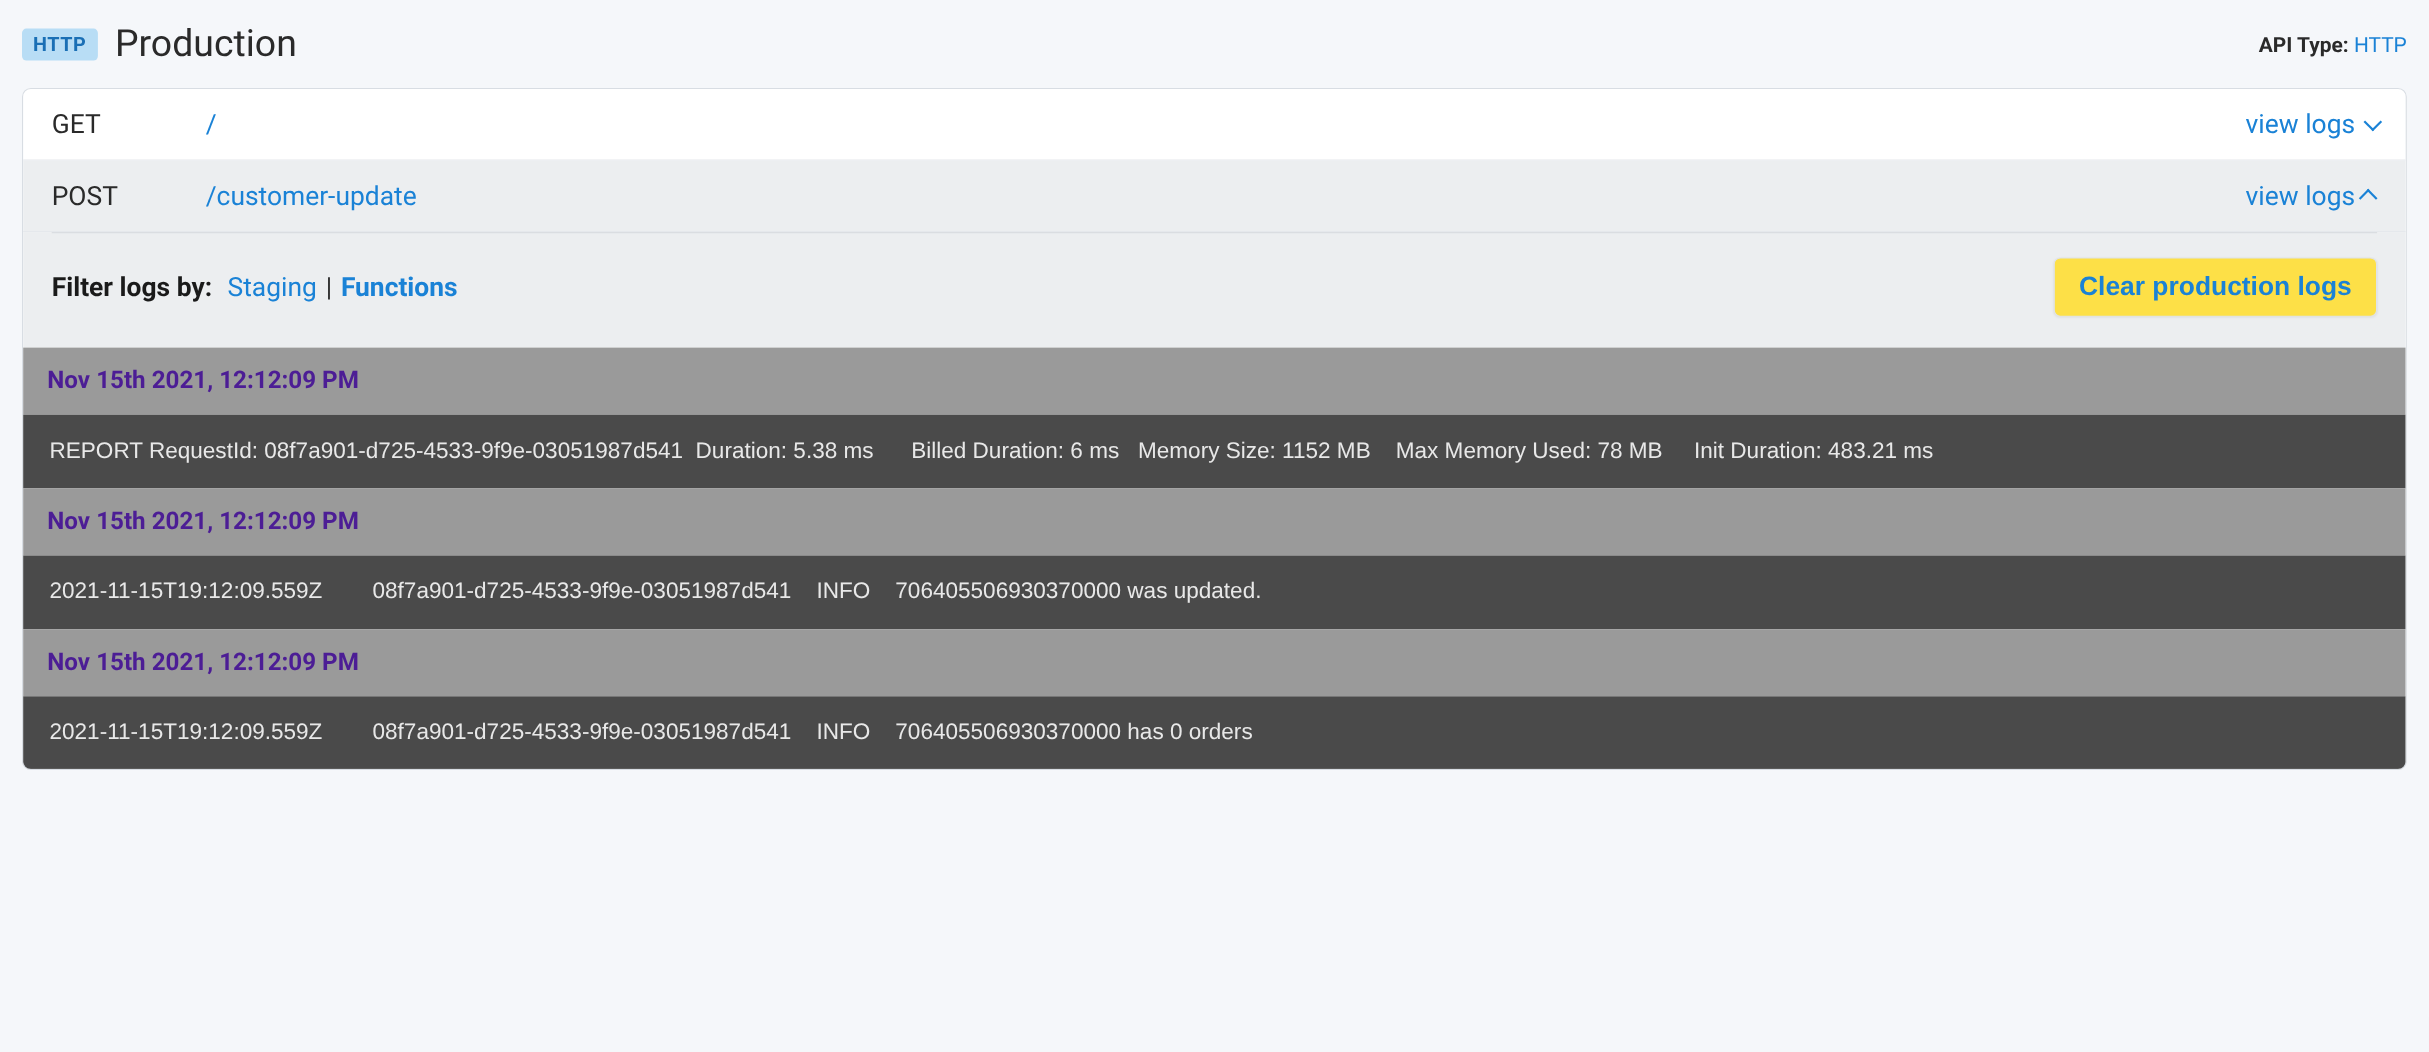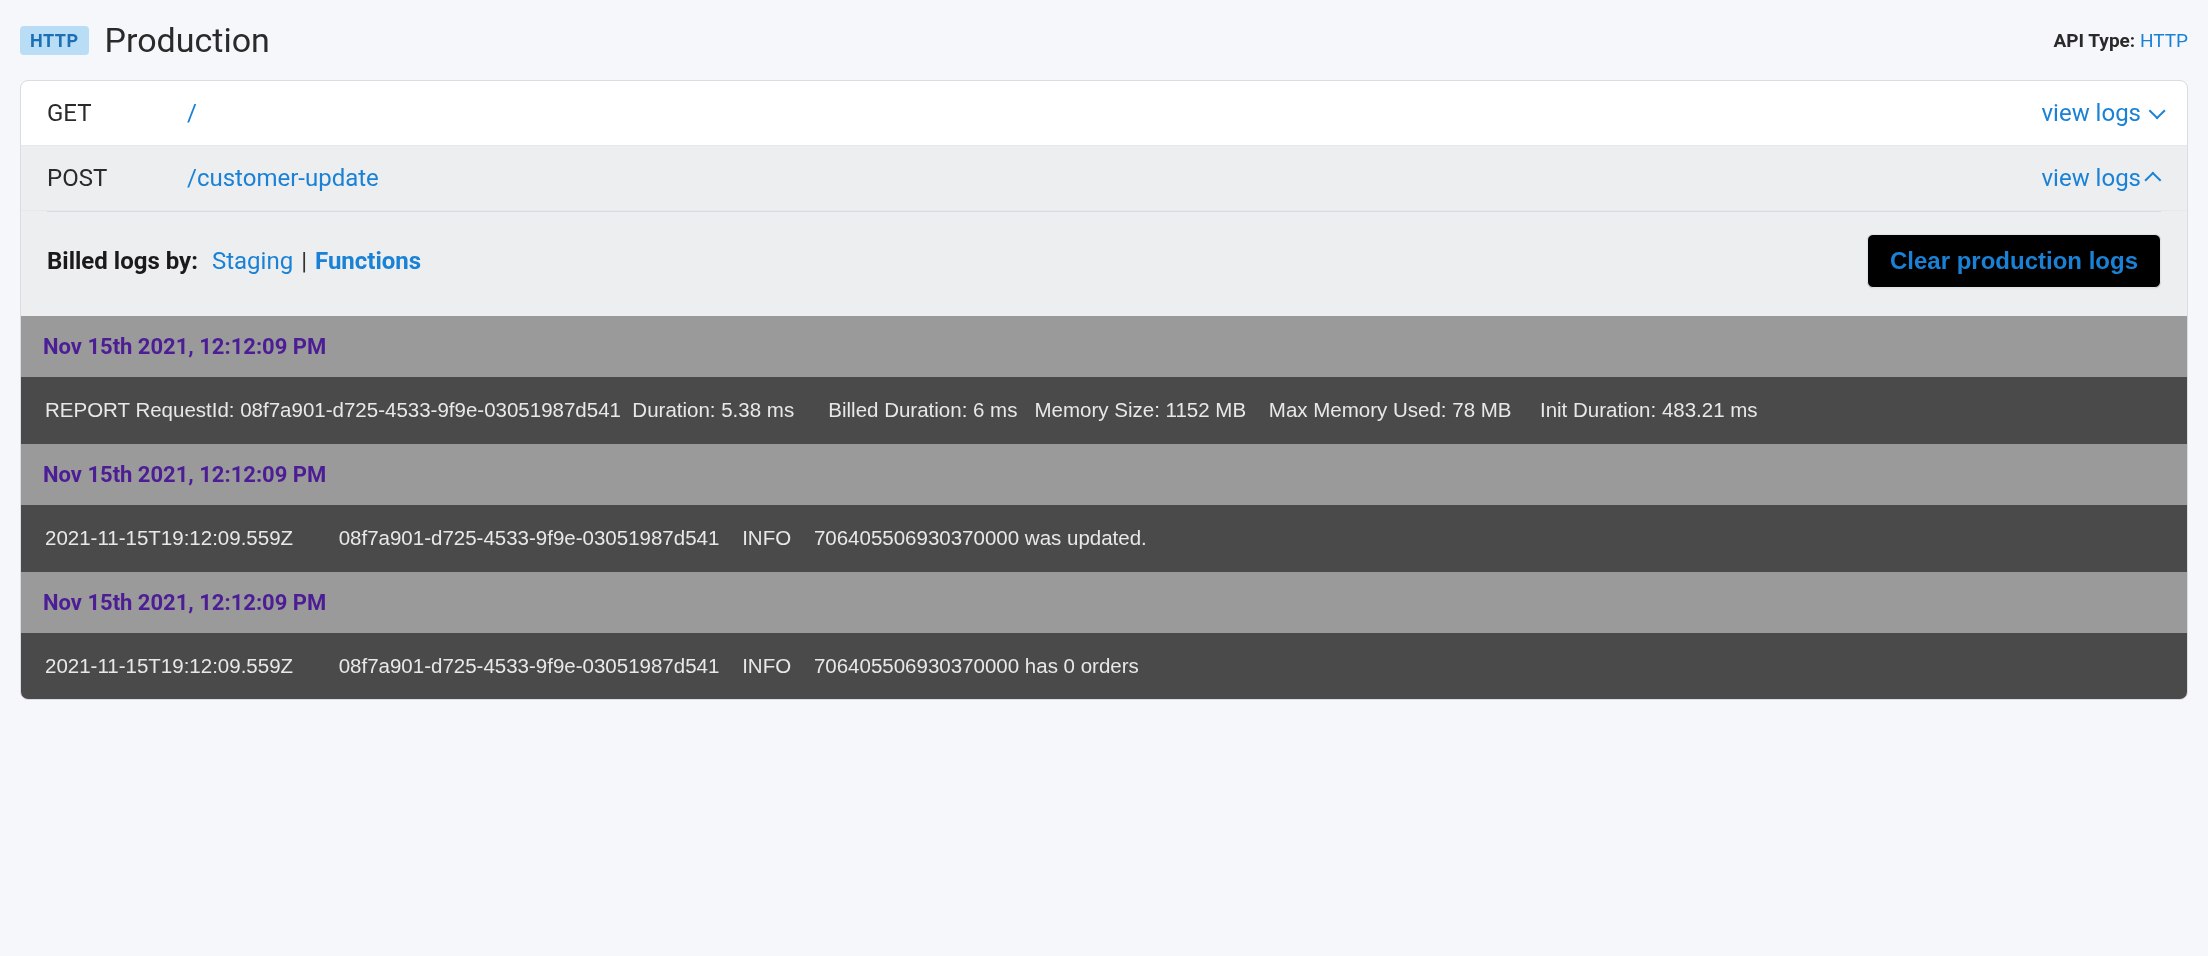--- a/index.html
+++ b/index.html
@@ -122,21 +122,21 @@
       color: #1a82d6;
       cursor: pointer;
     }
     .filter-sep {
       color: #333;
     }
     .filter-link.active {
       font-weight: 700;
     }
     .clear-btn {
-      background: #000000;
+      background: #fde047;
       border: 1px solid #e0e3e8;
       border-radius: 6px;
       padding: 12px 22px;
       font-size: 24px;
       font-weight: 700;
       color: #1a82d6;
       cursor: pointer;
       box-shadow: 0 1px 2px rgba(0,0,0,0.05);
     }
     .log-group-header {
@@ -187,21 +187,21 @@
     <div class="path-cell">/customer-update</div>
     <div class="view-logs-cell">
       <span>view logs</span>
       <span class="chevron up"></span>
     </div>
   </div>
 
   <div class="filter-bar-outer">
     <div class="filter-bar-inner">
       <div class="filter-left">
-        <span class="filter-label">Billed logs by:</span>
+        <span class="filter-label">Filter logs by:</span>
         <span class="filter-link">Staging</span>
         <span class="filter-sep">|</span>
         <span class="filter-link active">Functions</span>
       </div>
       <button class="clear-btn">Clear production logs</button>
     </div>
   </div>
 
   <div>
     <div class="log-group-header">Nov 15th 2021, 12:12:09 PM</div>

